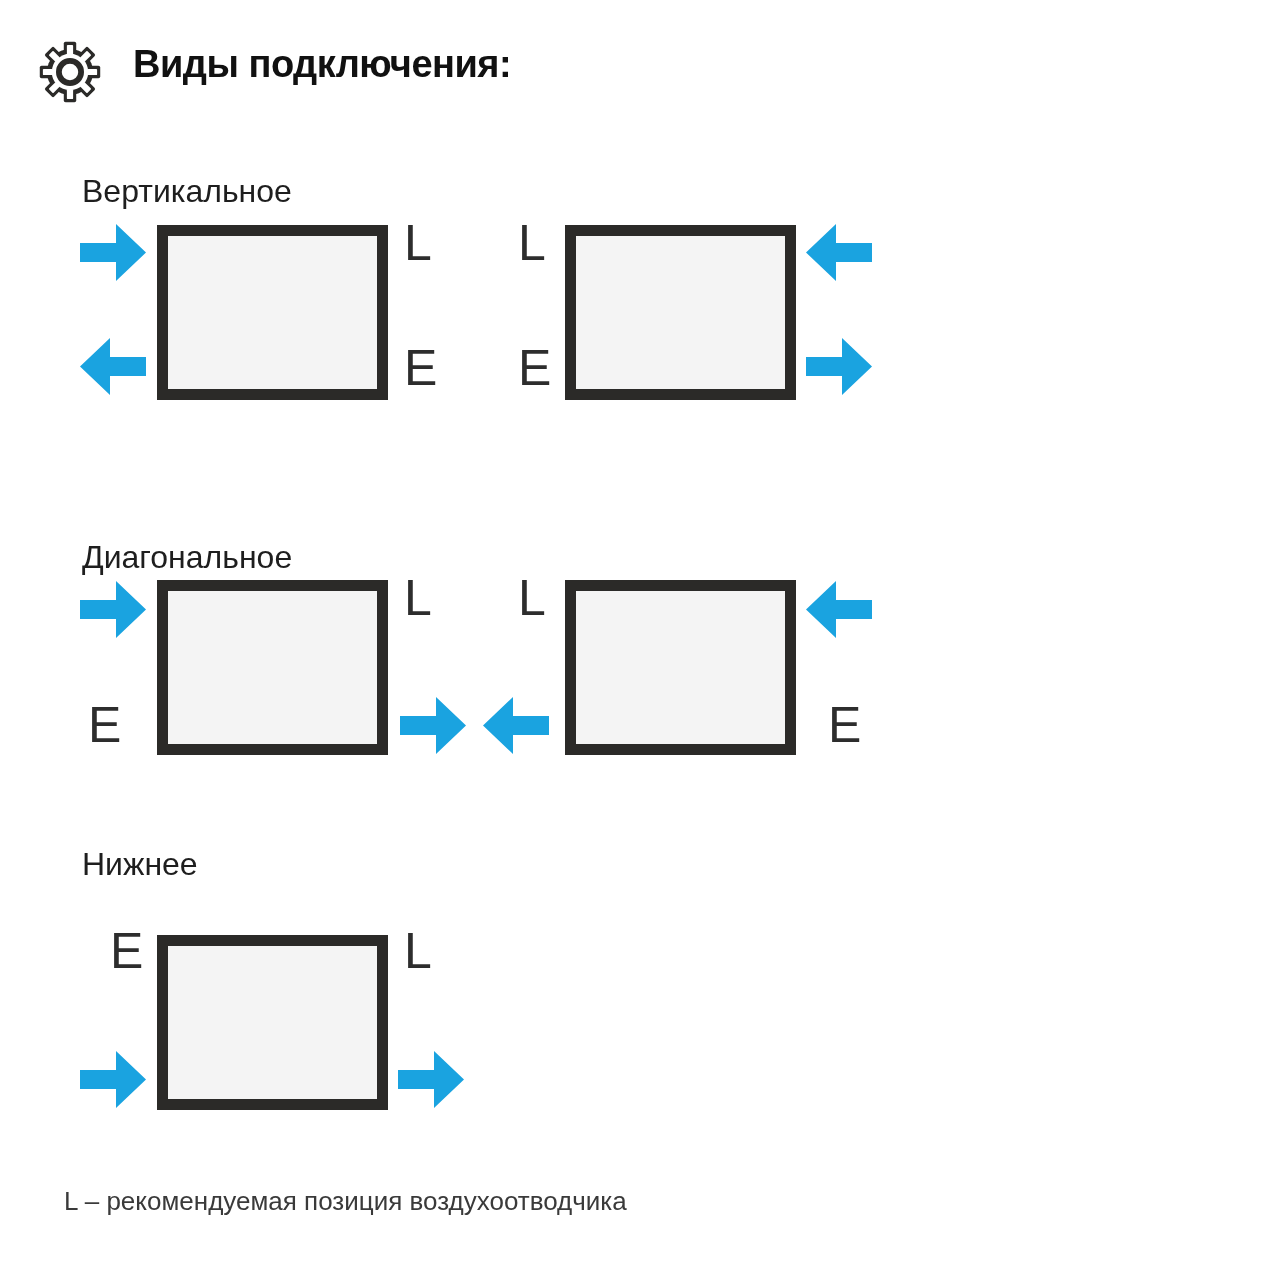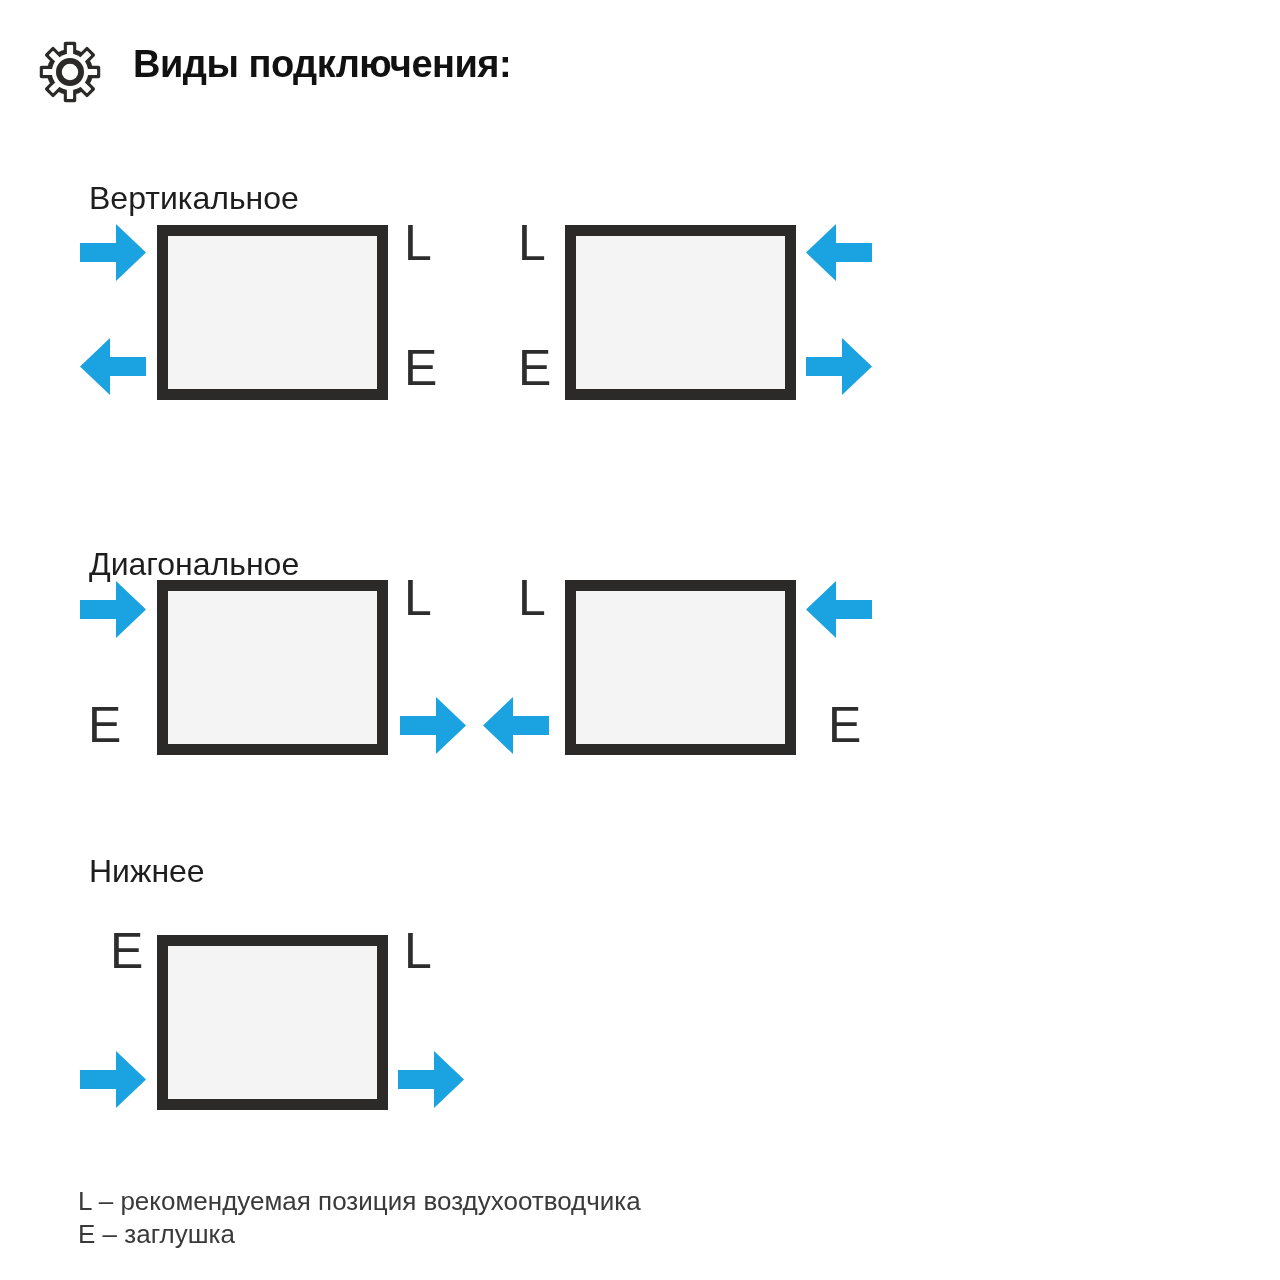--- a/index.html
+++ b/index.html
@@ -16,36 +16,36 @@
     font-family:"Liberation Sans","DejaVu Sans",sans-serif;
     color:var(--text-dark);
   }
   .gear{position:absolute;left:38px;top:40px;width:64px;height:64px;color:var(--outline-dark);}
   .title{
     position:absolute;left:133px;top:44px;margin:0;
     font-size:38px;line-height:40px;font-weight:700;color:#111;
     letter-spacing:-0.5px;white-space:nowrap;
   }
   .h2{
-    position:absolute;margin:11px;font-size:32px;line-height:38px;
+    position:absolute;margin:4px;font-size:32px;line-height:38px;
     font-weight:400;color:#1e1e1e;white-space:nowrap;
   }
   .rad{
     position:absolute;width:231px;height:175px;box-sizing:border-box;
     border:11px solid var(--outline-dark);background:var(--radiator-fill);
   }
   .lbl{
     position:absolute;font-size:50px;line-height:50px;font-weight:400;
     color:#2d2d2d;
   }
   .arr{position:absolute;width:66px;height:57px;color:var(--accent-blue);}
   .arr svg{display:block;width:100%;height:100%;}
   .arr.left svg{transform:scaleX(-1);}
   .legend{
-    position:absolute;left:78px;top:1185px;
+    position:absolute;left:64px;top:1185px;
     font-size:26px;line-height:33px;color:#3a3a3a;
   }
   .legend div{white-space:nowrap;}
 </style>
 </head>
 <body>
 
 <div class="page">
 
   <svg class="gear" viewBox="-36 -36 72 72" aria-hidden="true">
@@ -152,16 +152,15 @@
     </span>
     <span class="arr" style="left:398px;top:1051px">
       <svg viewBox="0 0 66 57">
           <polygon fill="currentColor" points="0,19 36,19 36,0 66,28.5 36,57 36,38 0,38"></polygon>
         </svg>
     </span>
   </section>
 
   <div class="legend">
     <div>L – рекомендуемая позиция воздухоотводчика</div>
-    <div>E – заглушка</div>
   </div>
 
 </div>
 
 </body></html>

